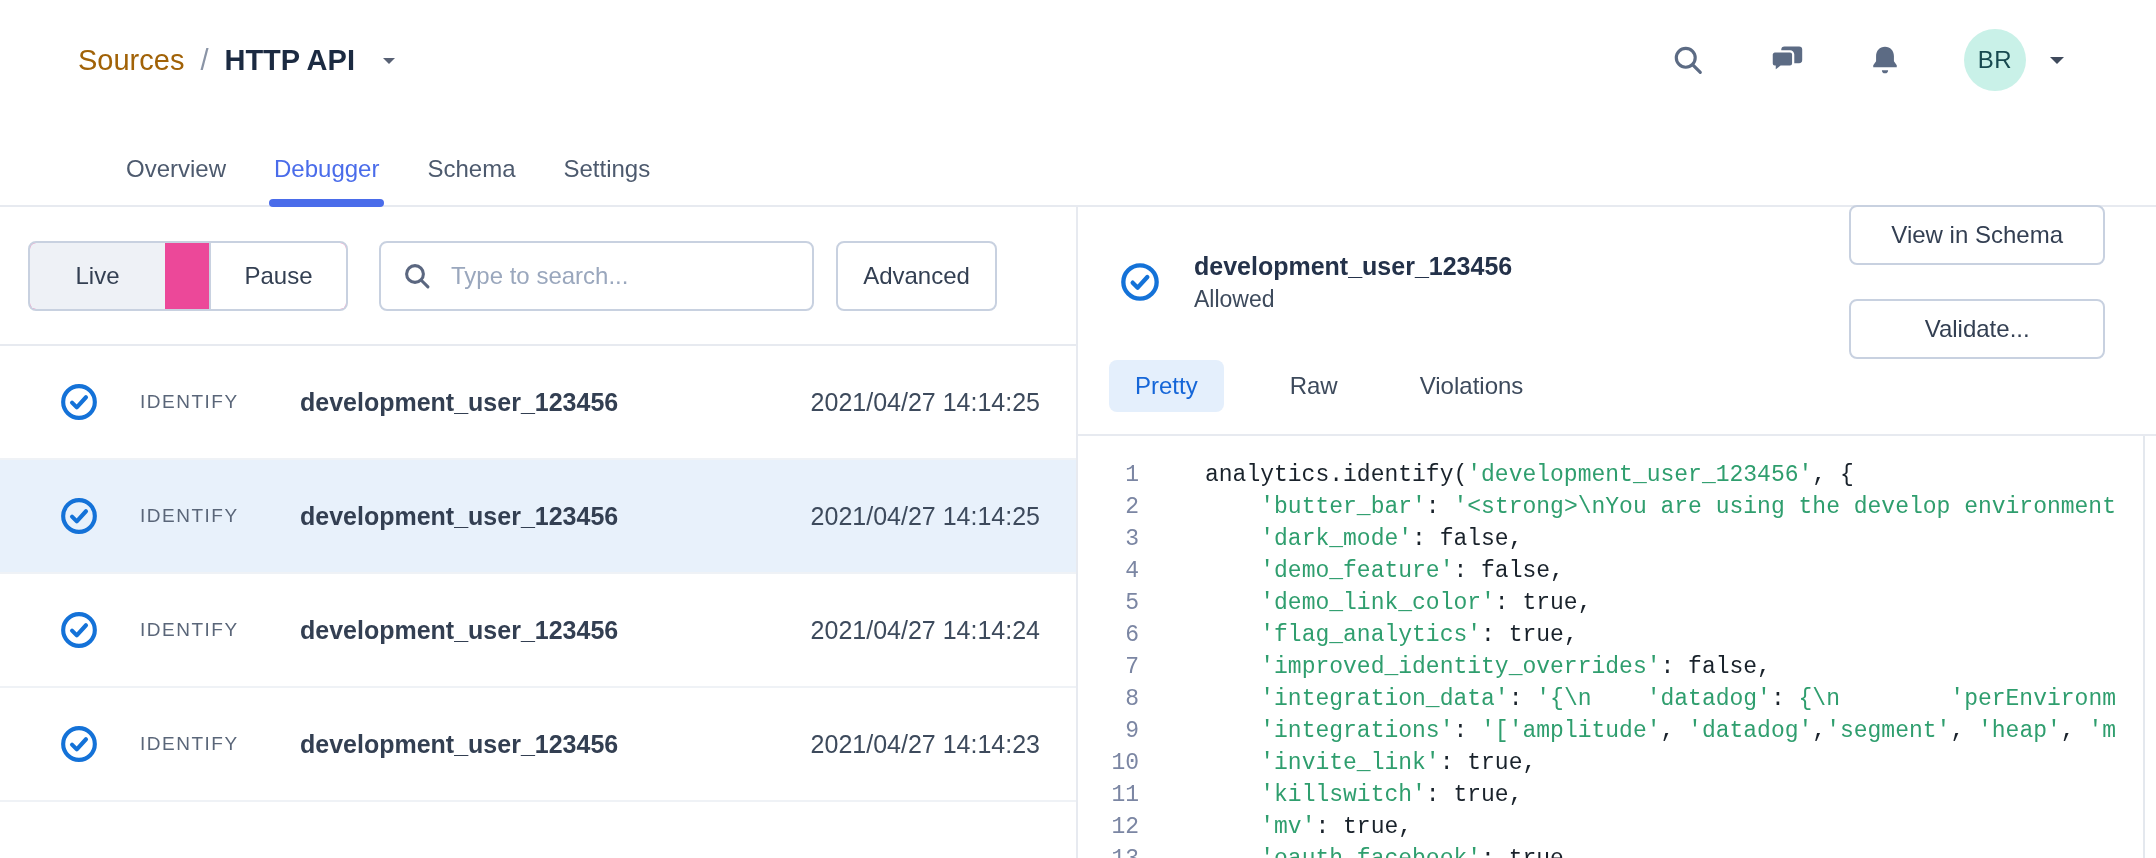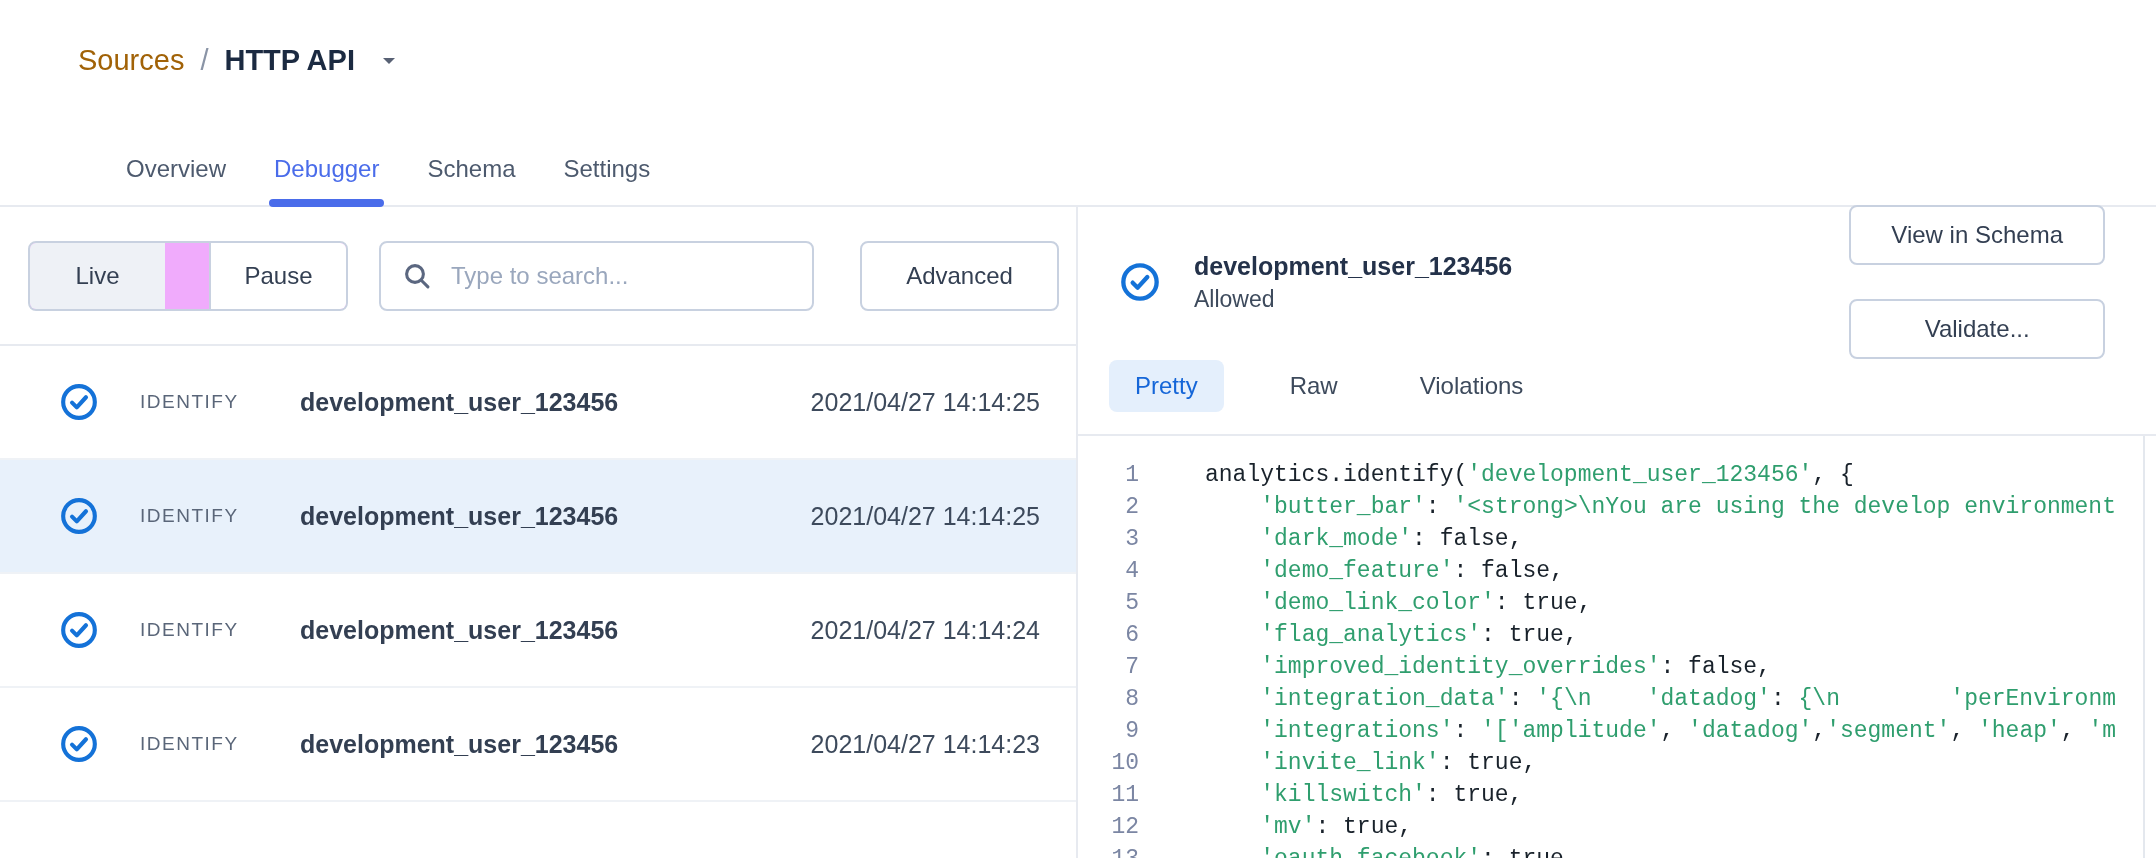--- a/index.html
+++ b/index.html
@@ -49,21 +49,21 @@
   .main { position: absolute; top: 207px; left: 0; width: 2156px; height: 651px; display: flex; }
   .left-panel { width: 1078px; height: 100%; border-right: 2px solid #e7eaf0; position: relative; }
   .right-panel { flex: 1; height: 100%; position: relative; }
   
   .controls {
     height: 139px; display: flex; align-items: center; padding-left: 28px;
     border-bottom: 2px solid #e7eaf0;
   }
   .seg-group {
     display: flex; width: 320px; height: 70px;
-    border: 2px solid #c8d1e0; border-radius: 8px; overflow: hidden; background: #f0abfc; gap: 44px;
+    border: 2px solid #c8d1e0; border-radius: 8px; overflow: hidden; background: #ec4899; gap: 44px;
   }
   .seg {
     flex: 1; display: flex; align-items: center; justify-content: center;
     font-size: 24px; color: #333f52; cursor: pointer; background: #fff;
   }
   .seg.active { background: #eef1f6; }
   .seg + .seg { border-left: 2px solid #c8d1e0; }
   .search-box {
     margin-left: 31px; width: 435px; height: 70px;
     border: 2px solid #c8d1e0; border-radius: 8px;
@@ -72,21 +72,21 @@
   .search-box input {
     border: none; outline: none; flex: 1; font-size: 24px;
     font-family: "Liberation Sans", sans-serif; color: #333f52; background: transparent;
   }
   .search-box input::placeholder { color: #9aa7bd; }
   .btn {
     height: 70px; border: 2px solid #c8d1e0; border-radius: 8px; background: #fff;
     font-size: 24px; color: #333f52; display: flex; align-items: center; justify-content: center;
     cursor: pointer; font-family: "Liberation Sans", sans-serif;
   }
-  .advanced-btn { margin-left: 46px; width: 199px; }
+  .advanced-btn { margin-left: 22px; width: 161px; }
   
   .event-row {
     height: 114px; display: flex; align-items: center;
     padding: 0 36px 0 60px; border-bottom: 2px solid #eff2f6; cursor: pointer; background: #fff;
   }
   .event-row.selected { background: #e8f1fb; }
   .event-type {
     margin-left: 42px; width: 160px; font-size: 19px; letter-spacing: 1.5px;
     color: #5a6679; text-transform: uppercase;
   }
@@ -132,20 +132,46 @@
     <span class="crumb-section">Sources</span>
     <span class="crumb-sep">/</span>
     <span class="crumb-current">HTTP API</span>
     <span class="crumb-caret icon-btn">
       <svg width="20" height="14" viewBox="0 0 20 14">
           <path d="M4 4l6 6 6-6z" fill="#586174"></path>
         </svg>
     </span>
   </div>
 
+  <div class="header-actions">
+    <span class="icon-btn">
+      <svg width="36" height="36" viewBox="0 0 24 24" fill="none" stroke="#5c6b84" stroke-width="2.1" stroke-linecap="round">
+        <circle cx="10.5" cy="10.5" r="6.3"></circle>
+          <line x1="15.2" y1="15.2" x2="20.2" y2="20.2"></line>
+      </svg>
+    </span>
+    <span class="icon-btn">
+      <svg width="38" height="38" viewBox="0 0 24 24">
+        <rect x="8.4" y="3.4" width="13.2" height="10.6" rx="2" fill="#5c6b84"></rect>
+        <path d="M4.3 6.6h9.6a2 2 0 0 1 2 2v5.6a2 2 0 0 1-2 2H8.2l-4 3.2v-3.2a2 2 0 0 1-1.9-2V8.6a2 2 0 0 1 2-2z" fill="#5c6b84" stroke="#ffffff" stroke-width="1.4"></path>
+      </svg>
+    </span>
+    <span class="icon-btn">
+      <svg width="34" height="34" viewBox="0 0 24 24" fill="#5c6b84">
+        <path d="M12 2.6c-3.8 0-6.3 2.8-6.3 6.8v3.4l-2 2.9v1.5h16.6v-1.5l-2-2.9V9.4c0-4-2.5-6.8-6.3-6.8z"></path>
+        <path d="M9.8 19.2a2.2 2.2 0 0 0 4.4 0z"></path>
+      </svg>
+    </span>
+    <span class="avatar-wrap">
+      <span class="avatar" style="background: rgb(201, 241, 232); color: rgb(23, 73, 79);">BR</span>
+      <svg width="22" height="15" viewBox="0 0 22 15">
+          <path d="M4 4l7 7 7-7z" fill="#3f4a5c"></path>
+        </svg>
+    </span>
+  </div>
 
   <nav class="tabs">
     <span class="tab">Overview</span>
     <span class="tab active" style="color: rgb(74, 108, 234);">Debugger</span>
     <span class="tab">Schema</span>
     <span class="tab">Settings</span>
   </nav>
 </header>
 
 <div class="main">

